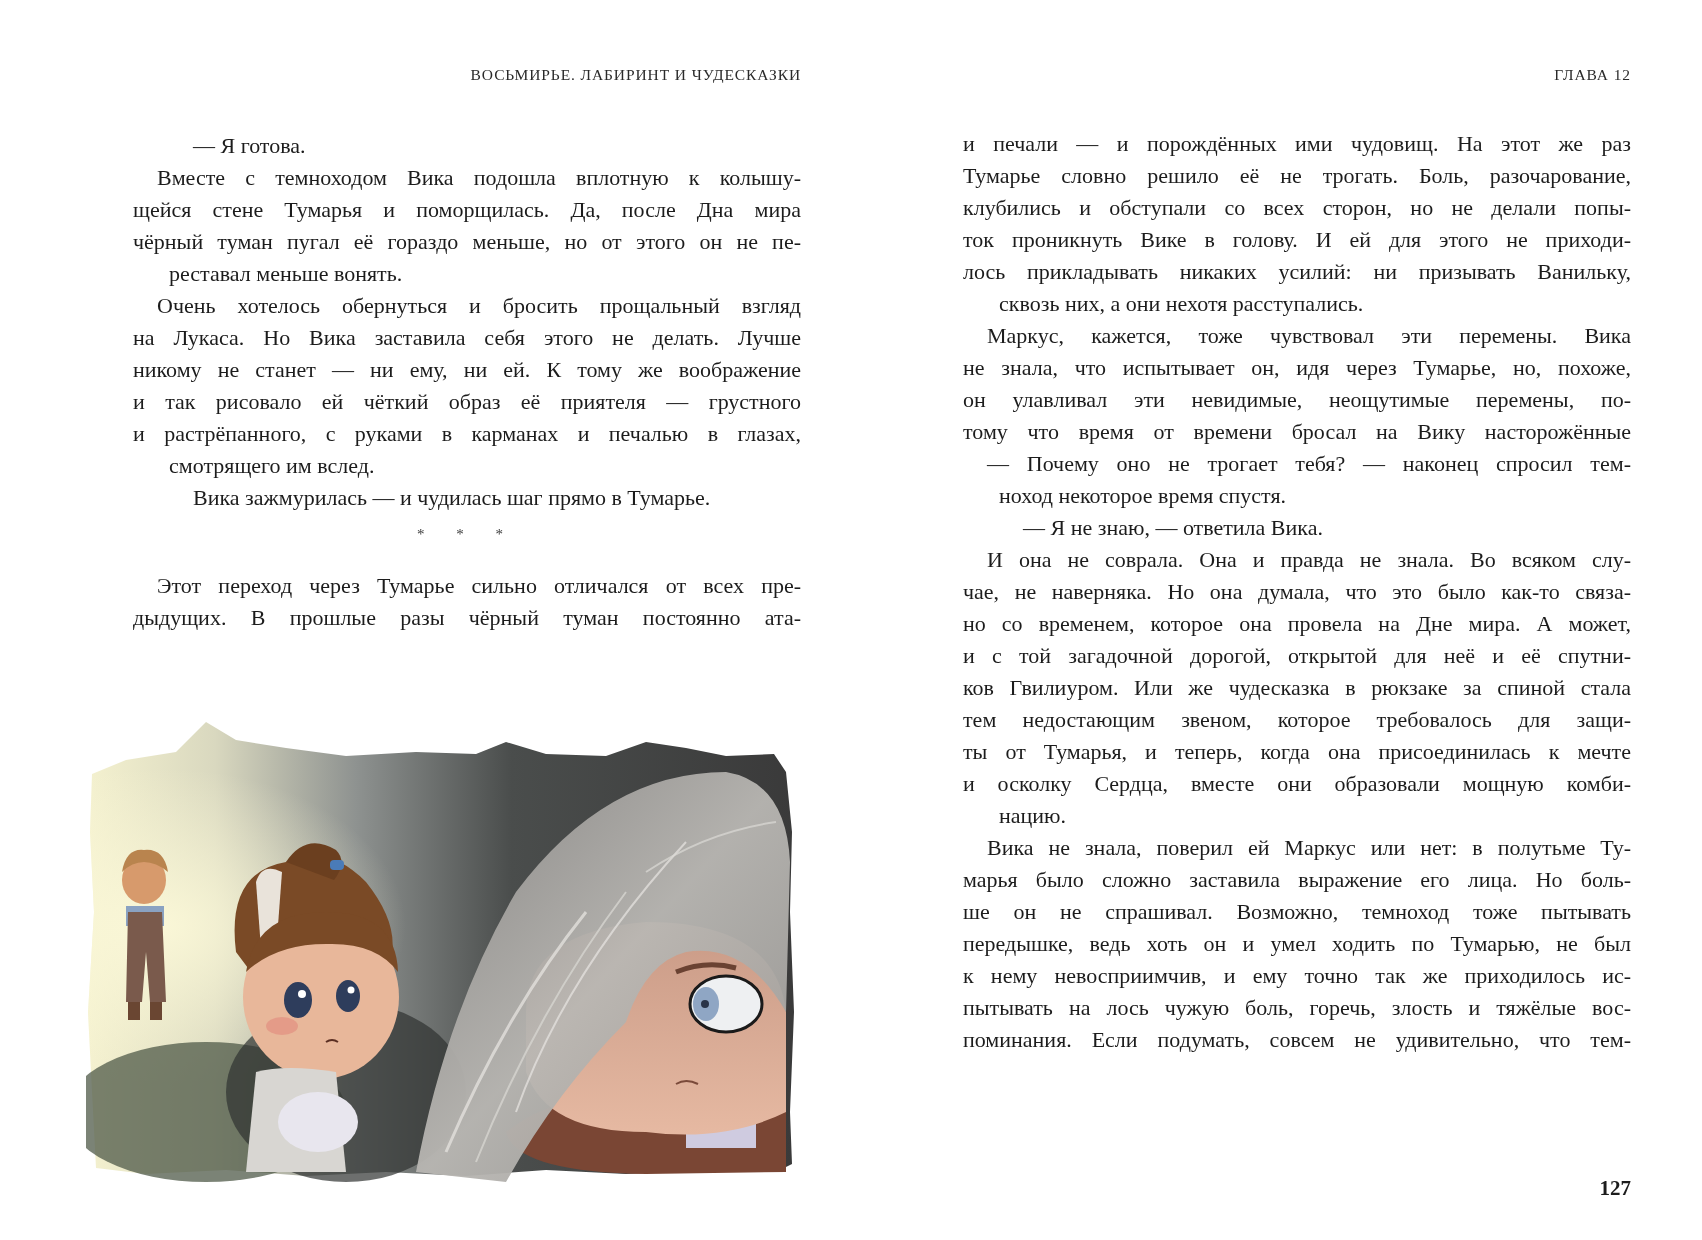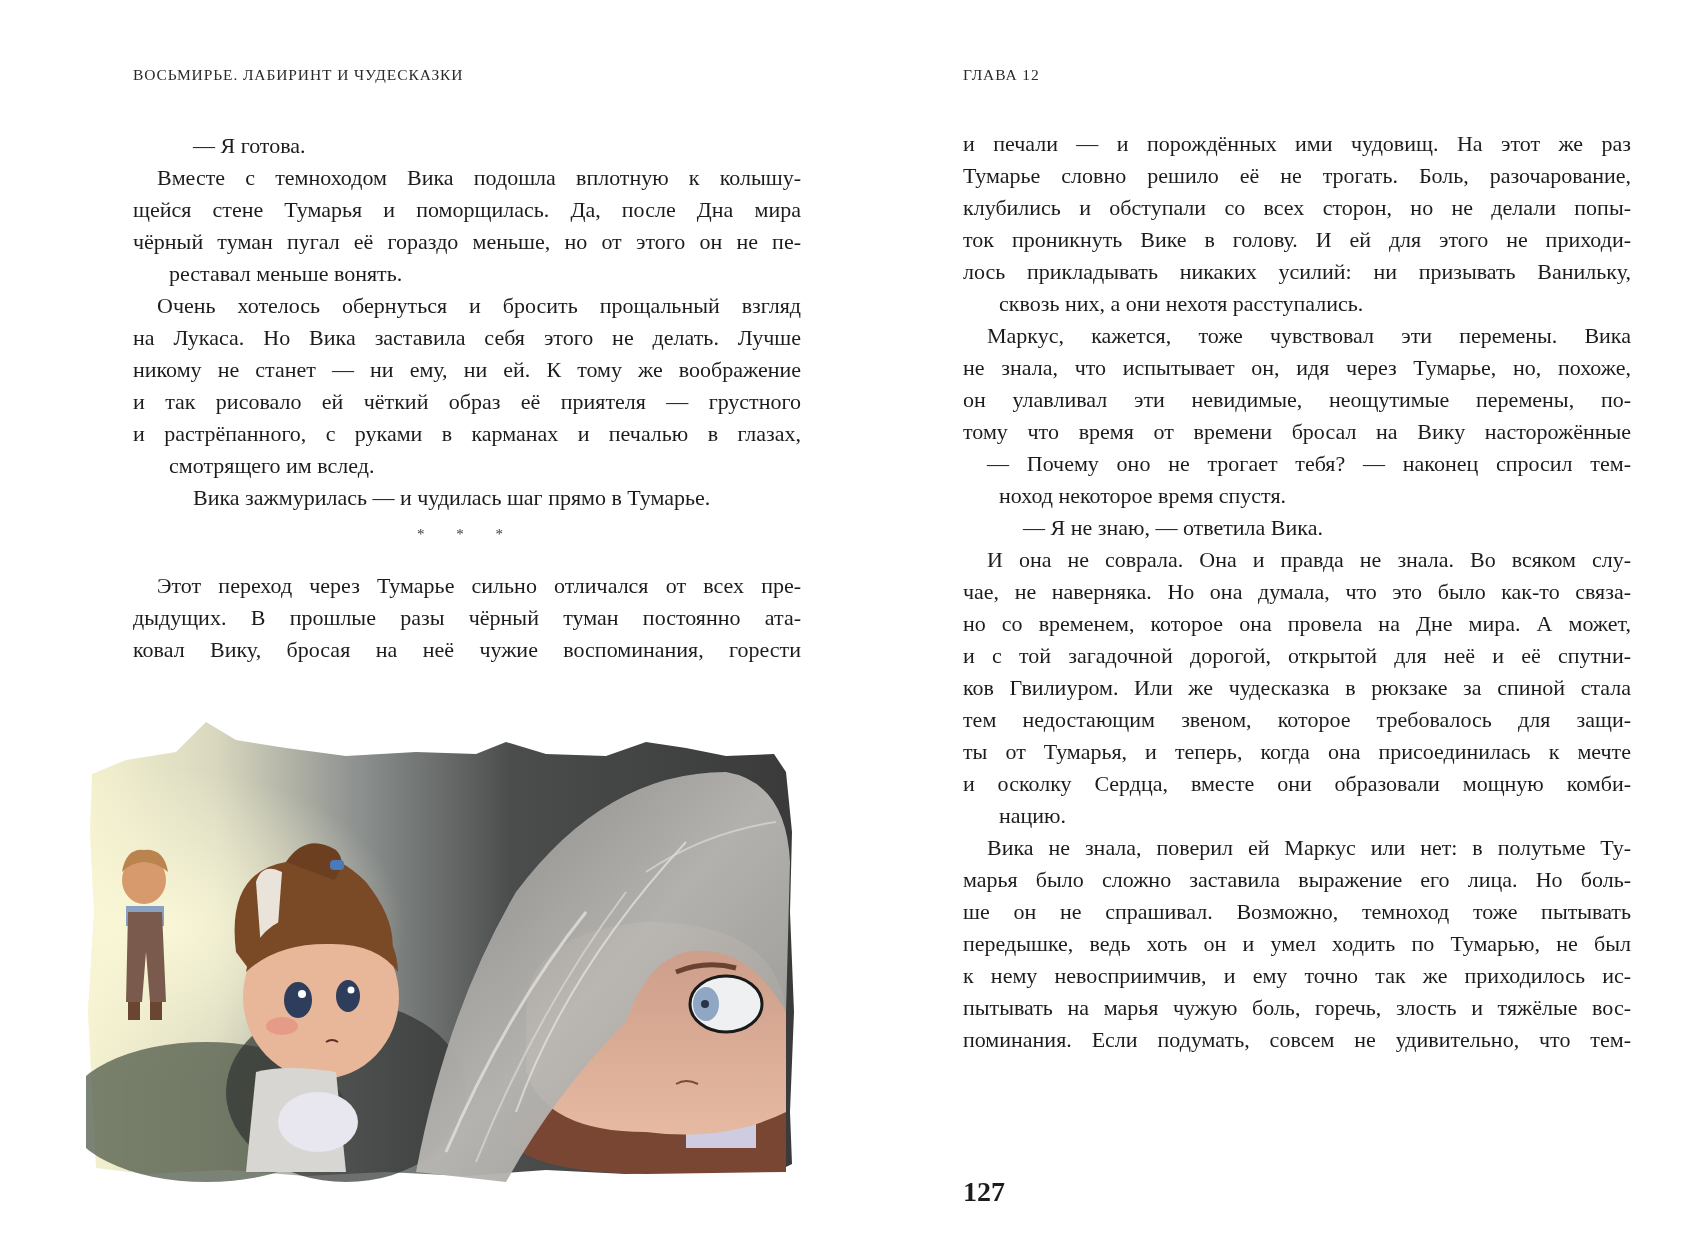--- a/index.html
+++ b/index.html
@@ -23,21 +23,21 @@
     .page-left { left: 0; width: 851px; }
     .page-right { left: 851px; width: 851px; }
 
     .running-head {
       position: absolute;
       top: 66px;
       font-size: 15.5px;
       letter-spacing: 0.9px;
       color: #2a2a2a;
       white-space: nowrap;
-      text-align: left;
+      text-align: right;
     }
     .page-left .running-head { left: 133px; width: 668px; }
     .page-right .running-head { left: 112px; width: 668px; }
 
     .text-block {
       position: absolute;
       width: 668px;
       font-size: 22px;
       line-height: 32px;
     }
@@ -67,22 +67,22 @@
       font-size: 15px;
       letter-spacing: 14px;
       color: #3a3a3a;
     }
 
     .page-number {
       position: absolute;
       top: 1176px;
       left: 112px;
       width: 668px;
-      text-align: left;
-      font-size: 28px;
+      text-align: right;
+      font-size: 21px;
       font-weight: bold;
       color: #1c1c1c;
     }
 
     
     .illustration {
       position: absolute;
       left: 86px;
       top: 712px;
       width: 740px;
@@ -112,21 +112,20 @@
         <span class="line">никому не станет — ни ему, ни ей. К тому же воображение</span>
         <span class="line">и так рисовало ей чёткий образ её приятеля — грустного</span>
         <span class="line">и растрёпанного, с руками в карманах и печалью в глазах,</span>
         <span class="line last">смотрящего им вслед.</span>
         <span class="line indent last">Вика зажмурилась — и чудилась шаг прямо в Тумарье.</span>
       </div>
     <div class="scene-break">* * *</div>
     <div id="left-after">
         <span class="line indent">Этот переход через Тумарье сильно отличался от всех пре-</span>
         <span class="line">дыдущих. В прошлые разы чёрный туман постоянно ата-</span>
-        <span class="line">ковал Вику, бросая на неё чужие воспоминания, горести</span>
       </div>
   </div>
 
   <div class="illustration">
     <svg viewBox="0 0 740 488" preserveAspectRatio="none">
       <defs>
         <linearGradient id="bgGrad" x1="0" y1="0" x2="1" y2="0">
           <stop offset="0" stop-color="#f4f1cf"></stop>
           <stop offset="0.18" stop-color="#d9d8bf"></stop>
           <stop offset="0.38" stop-color="#8e9290"></stop>
@@ -222,17 +221,17 @@
       <span class="line">ков Гвилиуром. Или же чудесказка в рюкзаке за спиной стала</span>
       <span class="line">тем недостающим звеном, которое требовалось для защи-</span>
       <span class="line">ты от Тумарья, и теперь, когда она присоединилась к мечте</span>
       <span class="line">и осколку Сердца, вместе они образовали мощную комби-</span>
       <span class="line last">нацию.</span>
       <span class="line indent">Вика не знала, поверил ей Маркус или нет: в полутьме Ту-</span>
       <span class="line">марья было сложно заставила выражение его лица. Но боль-</span>
       <span class="line">ше он не спрашивал. Возможно, темноход тоже пытывать</span>
       <span class="line">передышке, ведь хоть он и умел ходить по Тумарью, не был</span>
       <span class="line">к нему невосприимчив, и ему точно так же приходилось ис-</span>
-      <span class="line">пытывать на марья чужую боль, горечь, злость и тяжёлые вос-</span>
+      <span class="line">пытывать на лось чужую боль, горечь, злость и тяжёлые вос-</span>
       <span class="line">поминания. Если подумать, совсем не удивительно, что тем-</span>
     </div>
   <div class="page-number">127</div>
 </div>
 
 </body></html>

